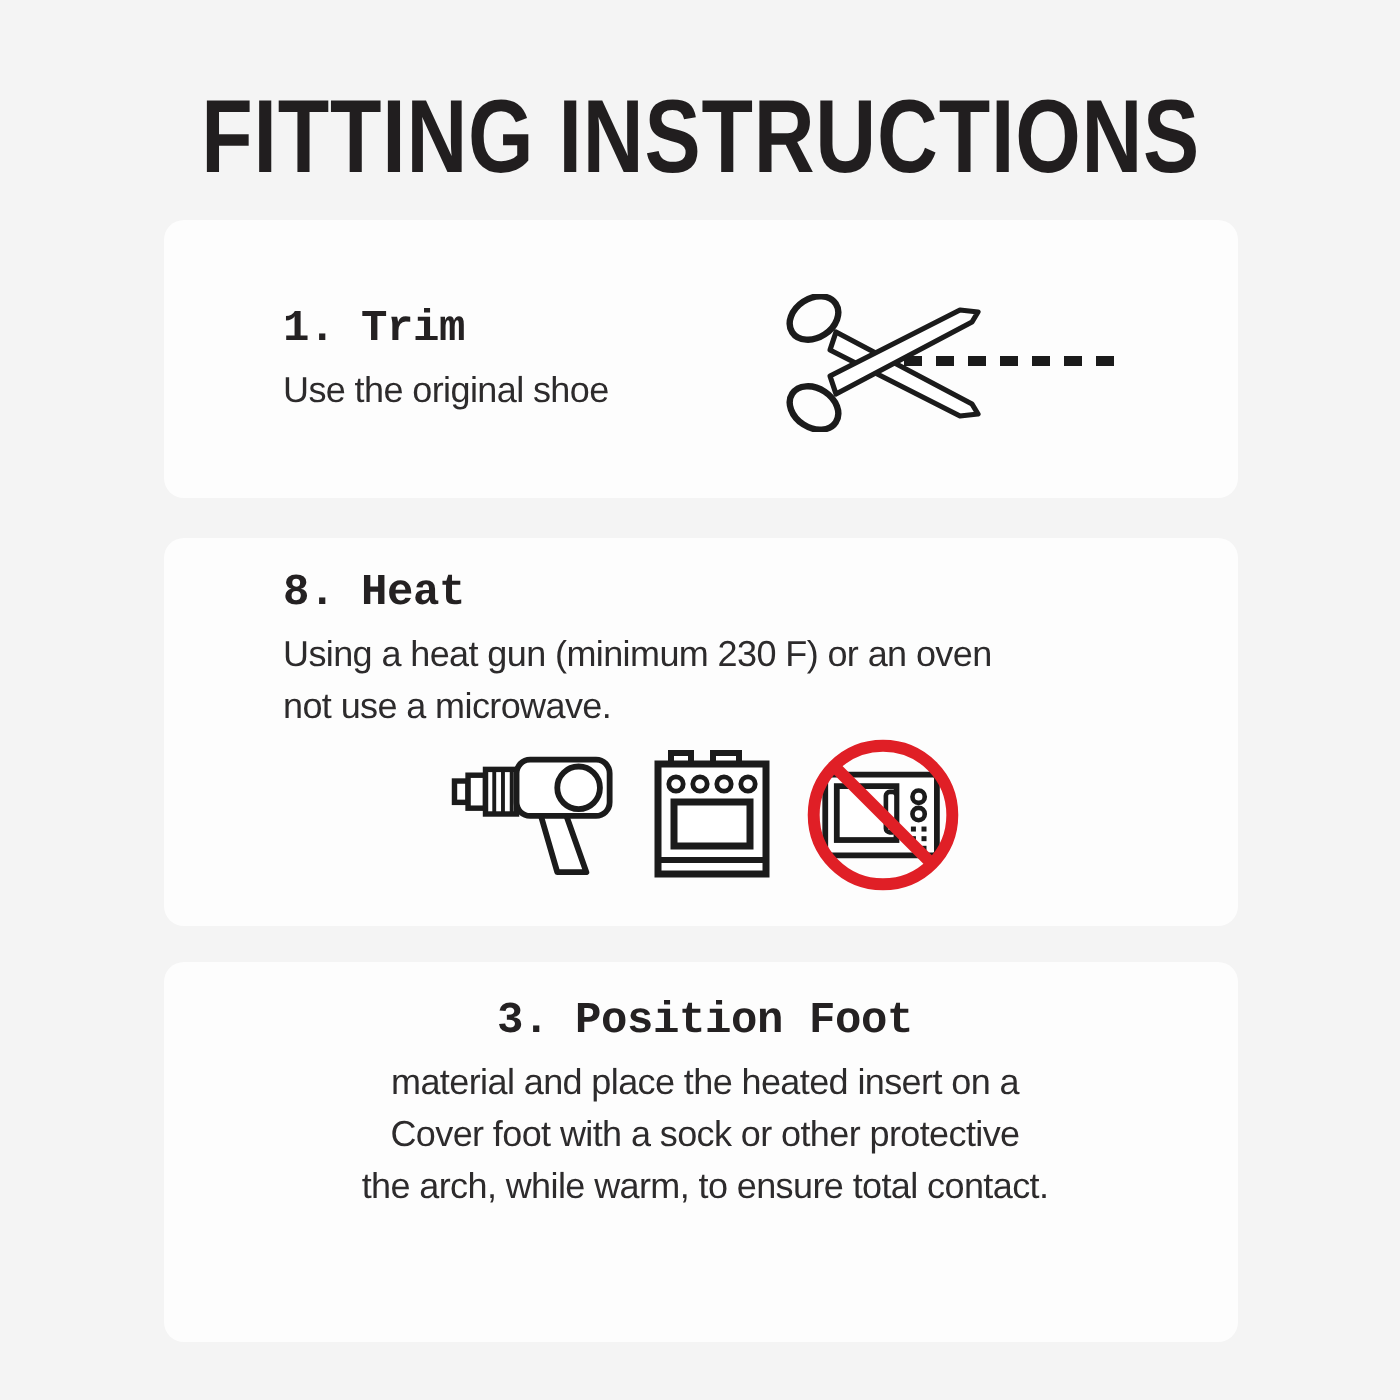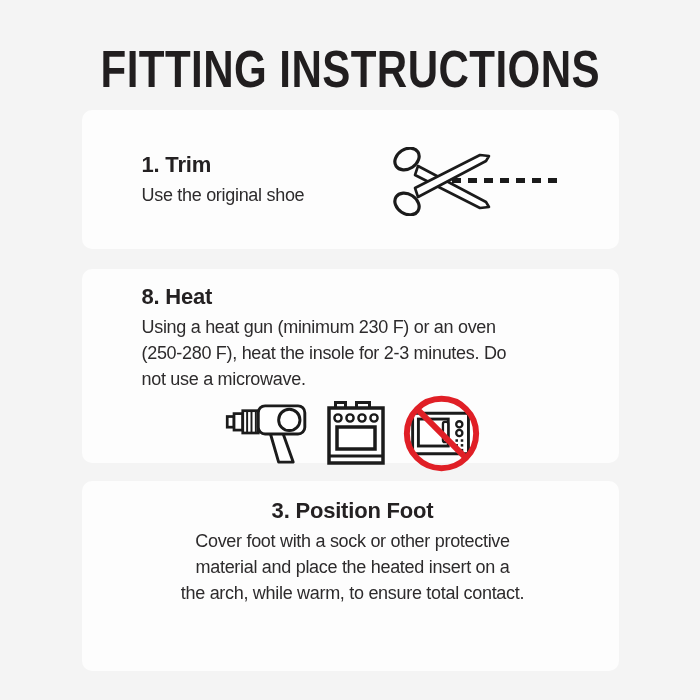--- a/index.html
+++ b/index.html
@@ -37,20 +37,21 @@
     padding-right:55px;
     color:#2d2b2c;
   }
   .card h2 {
     margin:0 0 3px;
     font-size:22px;
     font-weight:700;
     color:#242122;
     letter-spacing:-0.2px;
     line-height:28px;
+    font-family:Liberation Mono, monospace;
   }
   .line {
     font-size:18px;
     line-height:26px;
     letter-spacing:-0.3px;
     white-space:nowrap;
   }
 
   .card-1 {
     height:139px;
@@ -97,21 +98,20 @@
         <polygon class="ic" stroke-width="2.6" stroke-linejoin="round" points="26,50 94,14 97,9 88,8 23,41"></polygon>
         <ellipse class="icn" stroke-width="3.2" cx="15" cy="12" rx="13" ry="9.8" transform="rotate(-33 15 12)"></ellipse>
         <ellipse class="icn" stroke-width="3.2" cx="15" cy="57" rx="13" ry="9.8" transform="rotate(33 15 57)"></ellipse>
       </svg>
     </div>
   </section>
 
   <section class="card card-2">
     <h2>8. Heat</h2>
     <div class="line">Using a heat gun (minimum 230 F) or an oven</div>
-    <div class="line">(250-280 F), heat the insole for 2-3 minutes. Do</div>
     <div class="line">not use a microwave.</div>
 
     <div class="icons-row">
 
       <svg width="84" height="64" viewBox="0 0 86 66">
         <rect class="ic" stroke-width="2.8" x="2" y="16" width="7" height="11"></rect>
         <rect class="ic" stroke-width="2.8" x="9" y="13" width="9" height="17"></rect>
         <rect class="ic" stroke-width="2.8" x="18" y="10" width="16" height="23"></rect>
         <line class="icn" stroke-width="2" x1="22.5" y1="10" x2="22.5" y2="33"></line>
         <line class="icn" stroke-width="2" x1="27" y1="10" x2="27" y2="33"></line>
@@ -147,18 +147,18 @@
         <rect class="fc" x="60" y="56" width="2.6" height="2.6"></rect>
         <circle cx="40" cy="40" r="36" fill="none" stroke-width="6.2" stroke="#e01f26"></circle>
         <line x1="14.5" y1="14.5" x2="65.5" y2="65.5" stroke-width="6.2" stroke="#e01f26"></line>
       </svg>
 
     </div>
   </section>
 
   <section class="card card-3">
     <h2>3. Position Foot</h2>
+    <div class="line">material and place the heated insert on a</div>
     <div class="line">Cover foot with a sock or other protective</div>
-    <div class="line">material and place the heated insert on a</div>
     <div class="line">the arch, while warm, to ensure total contact.</div>
   </section>
 
 </div>
 
 </body></html>

